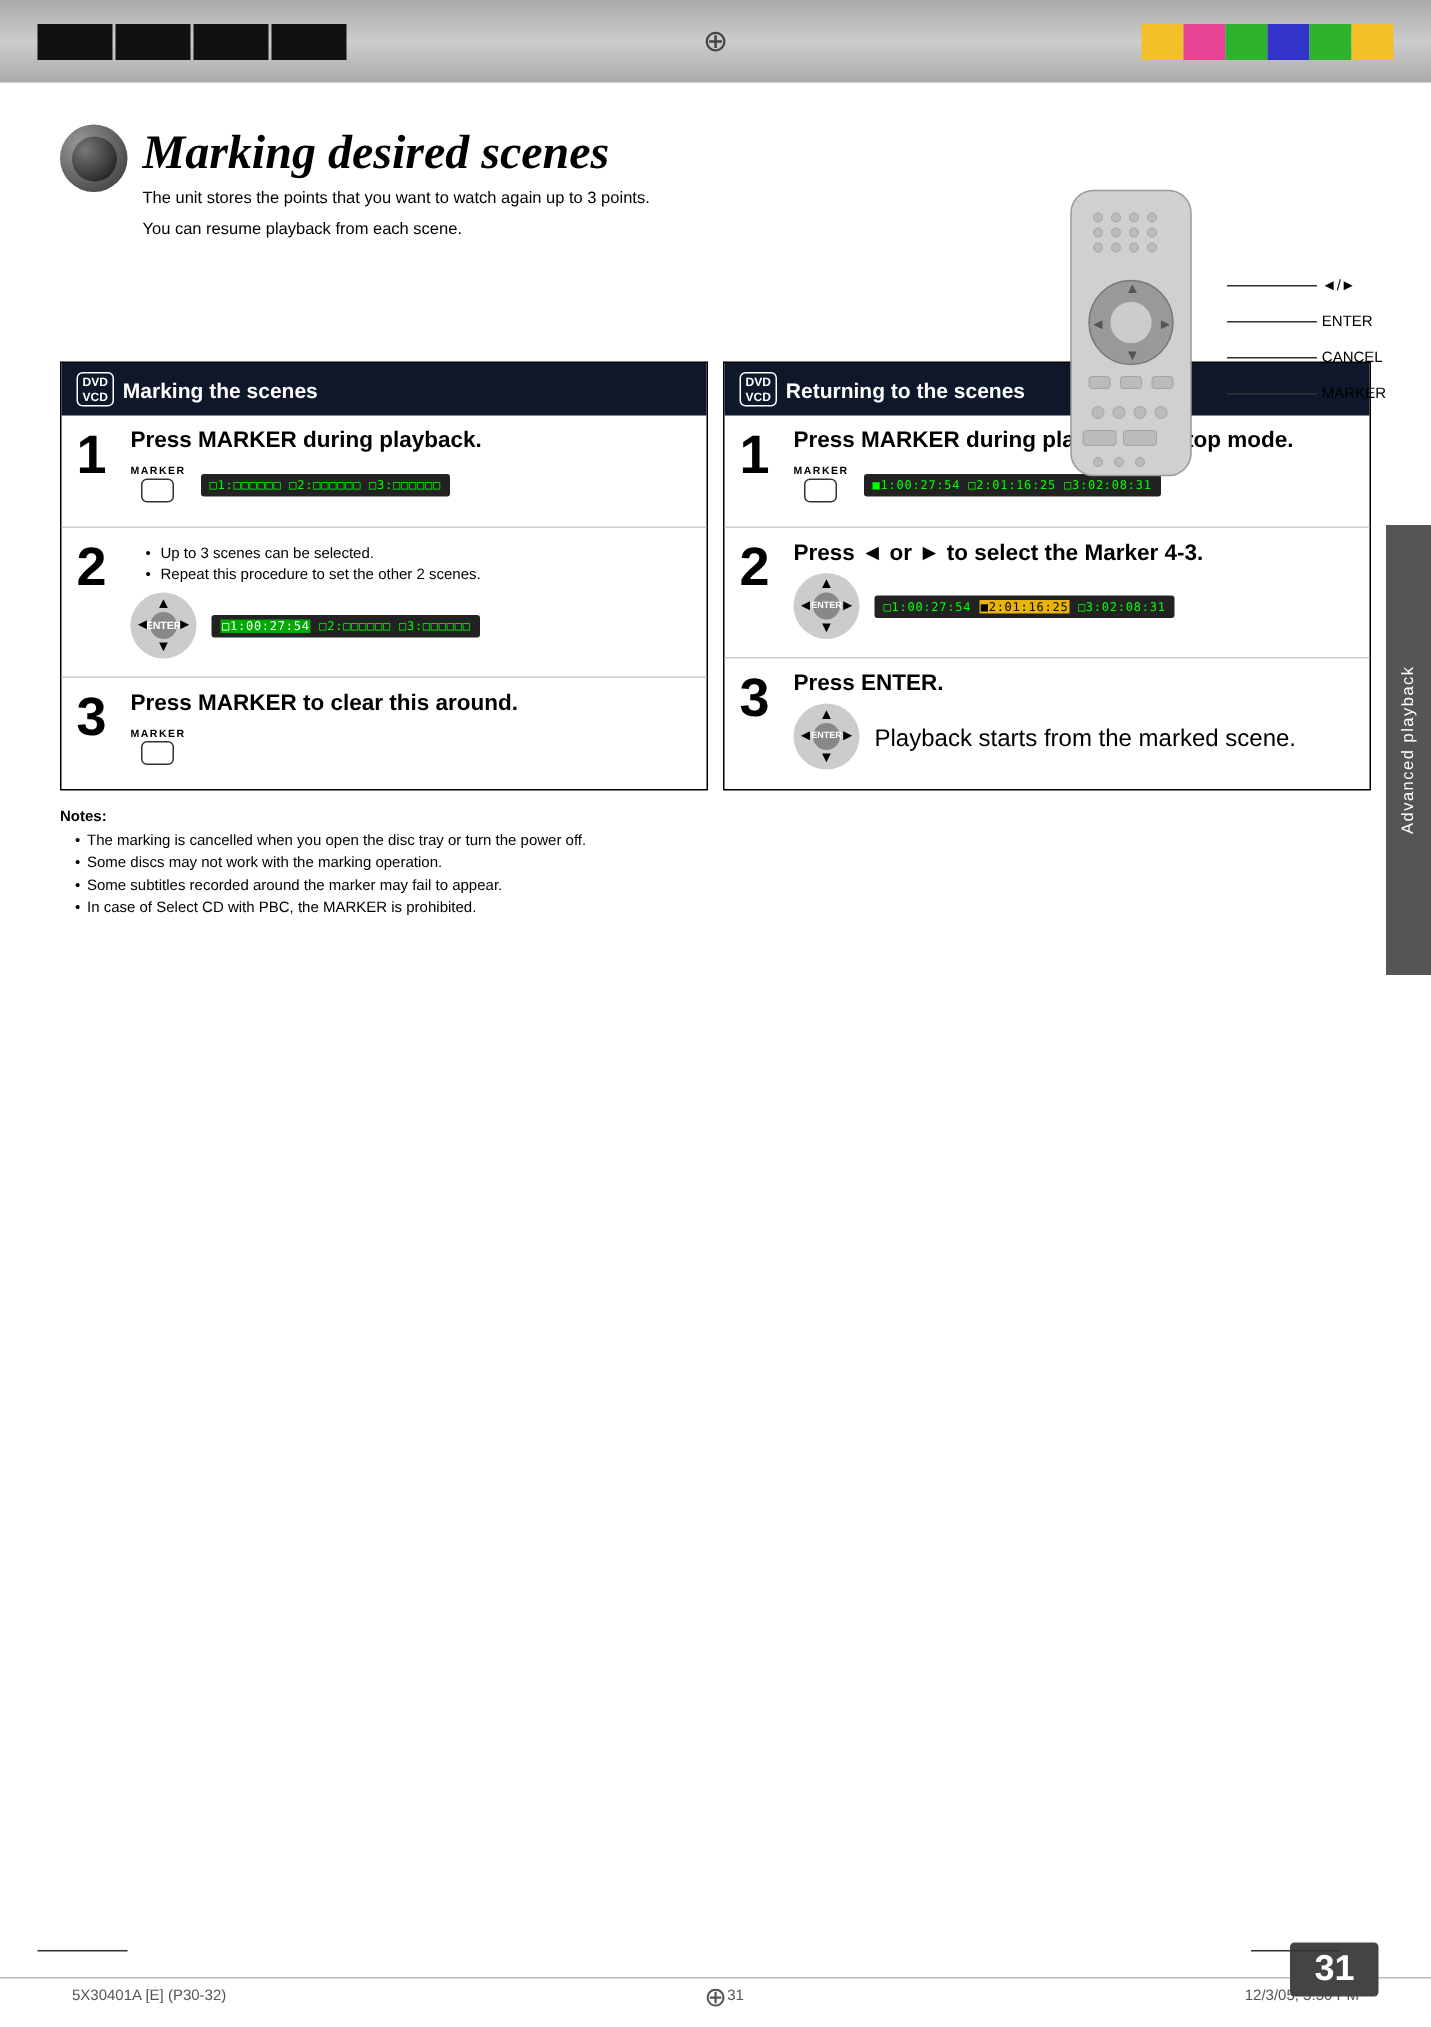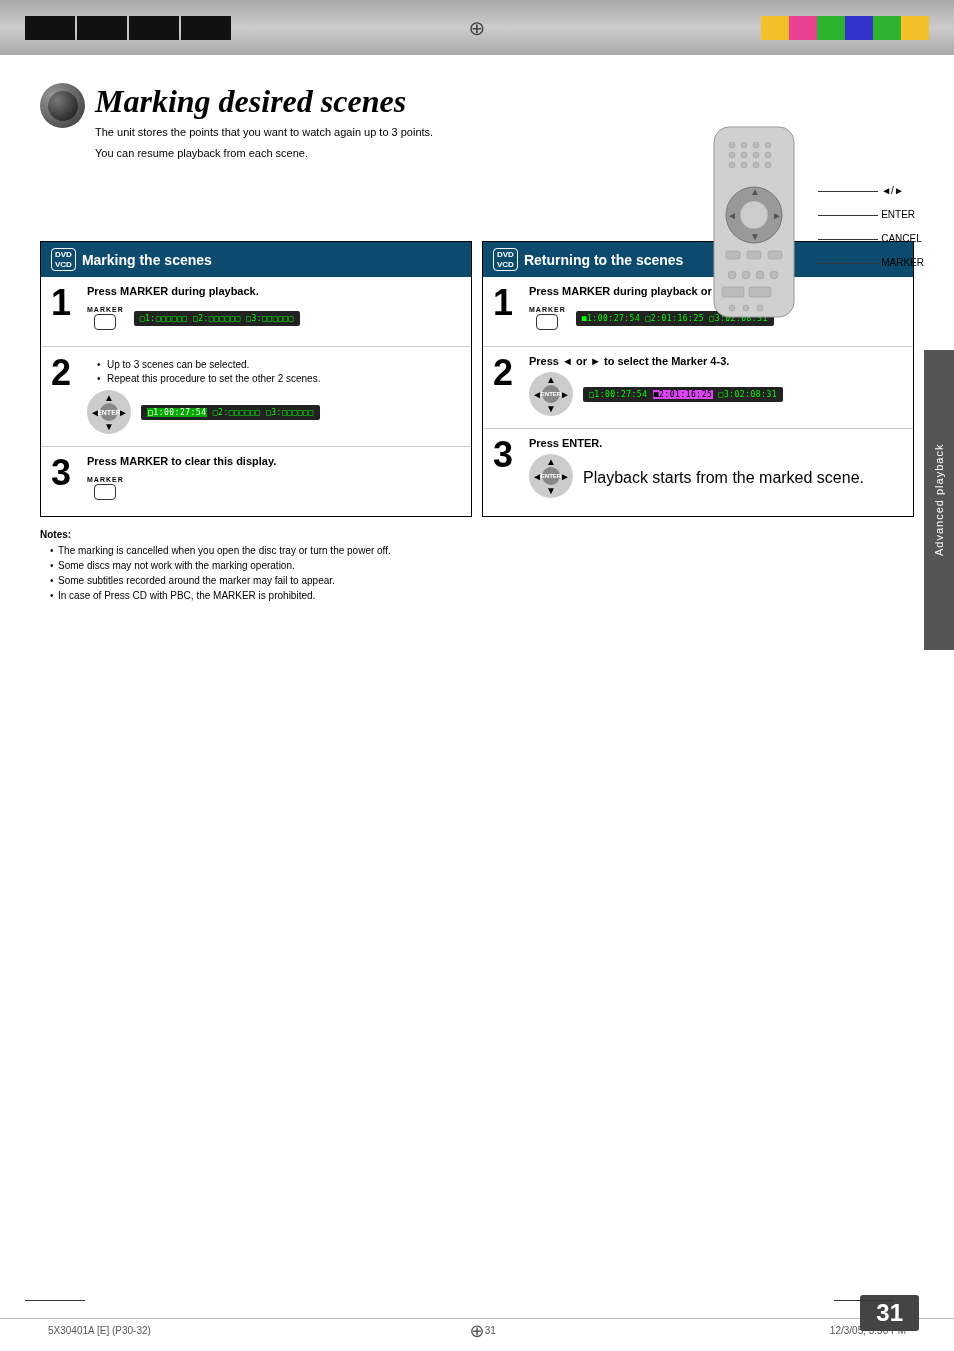--- a/index.html
+++ b/index.html
@@ -66,21 +66,21 @@
     .left-column {
       flex: 1;
       border: 1.5px solid #000;
     }
     .right-column {
       flex: 1;
       border: 1.5px solid #000;
     }
 
     .column-header {
-      background: #0c4a6e;
+      background: #0f172a;
       color: #fff;
       padding: 6px 10px;
       display: flex;
       align-items: center;
       gap: 6px;
       font-size: 14px;
       font-weight: bold;
     }
     .dvd-badge {
       border: 1.5px solid #fff;
@@ -111,21 +111,21 @@
       font-size: 36px;
       font-weight: bold;
       line-height: 1;
       flex-shrink: 0;
       width: 28px;
     }
     .step-content {
       flex: 1;
     }
     .step-title {
-      font-size: 11px;
+      font-size: 15px;
       font-weight: bold;
       margin-bottom: 5px;
     }
     .bullet-list {
       font-size: 10px;
       margin-left: 10px;
       margin-top: 3px;
     }
     .bullet-list li {
       list-style: none;
@@ -476,21 +476,21 @@
               <div class="display-screen"><span style="background:#0a0;color:#fff;padding:0 1px;">□1:00:27:54</span>  □2:□□□□□□  □3:□□□□□□</div>
             </div>
           </div>
         </div>
       </div>
 
       <div class="step-block">
         <div class="step-row">
           <div class="step-number">3</div>
           <div class="step-content">
-            <div class="step-title">Press MARKER to clear this display.</div>
+            <div class="step-title">Press MARKER to clear this around.</div>
             <div class="icon-row">
               <div class="marker-btn-icon">
                 <span class="marker-btn-label">MARKER</span>
                 <div class="marker-btn-shape"></div>
               </div>
             </div>
           </div>
         </div>
       </div>
     </div>
@@ -528,21 +528,21 @@
             <div class="icon-row">
               <div class="nav-circle">
                 <div class="nav-circle-inner" style="font-size:6px;">ENTER</div>
                 <div class="nav-arrows">
                   <span class="nav-arrow-left">◄</span>
                   <span class="nav-arrow-right">►</span>
                   <span class="nav-arrow-up">▲</span>
                   <span class="nav-arrow-down">▼</span>
                 </div>
               </div>
-              <div class="display-screen">□1:00:27:54  <span style="background:#d946ef;color:#000;padding:0 1px;">■2:01:16:25</span>  □3:02:08:31</div>
+              <div class="display-screen">□1:00:27:54  <span style="background:#eab308;color:#000;padding:0 1px;">■2:01:16:25</span>  □3:02:08:31</div>
             </div>
           </div>
         </div>
       </div>
 
       <div class="step-block">
         <div class="step-row">
           <div class="step-number">3</div>
           <div class="step-content">
             <div class="step-title">Press ENTER.</div>
@@ -564,21 +564,21 @@
 
     </div>
   </div>
 
   <div class="notes-section" style="margin-top:12px;">
     <div class="notes-title">Notes:</div>
     <ul class="notes-list">
       <li>The marking is cancelled when you open the disc tray or turn the power off.</li>
       <li>Some discs may not work with the marking operation.</li>
       <li>Some subtitles recorded around the marker may fail to appear.</li>
-      <li>In case of Press CD with PBC, the MARKER is prohibited.</li>
+      <li>In case of Select CD with PBC, the MARKER is prohibited.</li>
     </ul>
   </div>
 
 </div>
 
 <div style="position:absolute; bottom:15px; left:0; right:0; padding:0 48px; border-top:1px solid #bbb; padding-top:6px; display:flex; align-items:center; justify-content:space-between; font-size:10px; color:#555;">
   <span>5X30401A [E] (P30-32)</span>
   <span style="position:absolute; left:50%; transform:translateX(-50%); font-size:18px; color:#555;">⊕</span>
   <span>31</span>
   <span>12/3/05, 3:30 PM</span>

